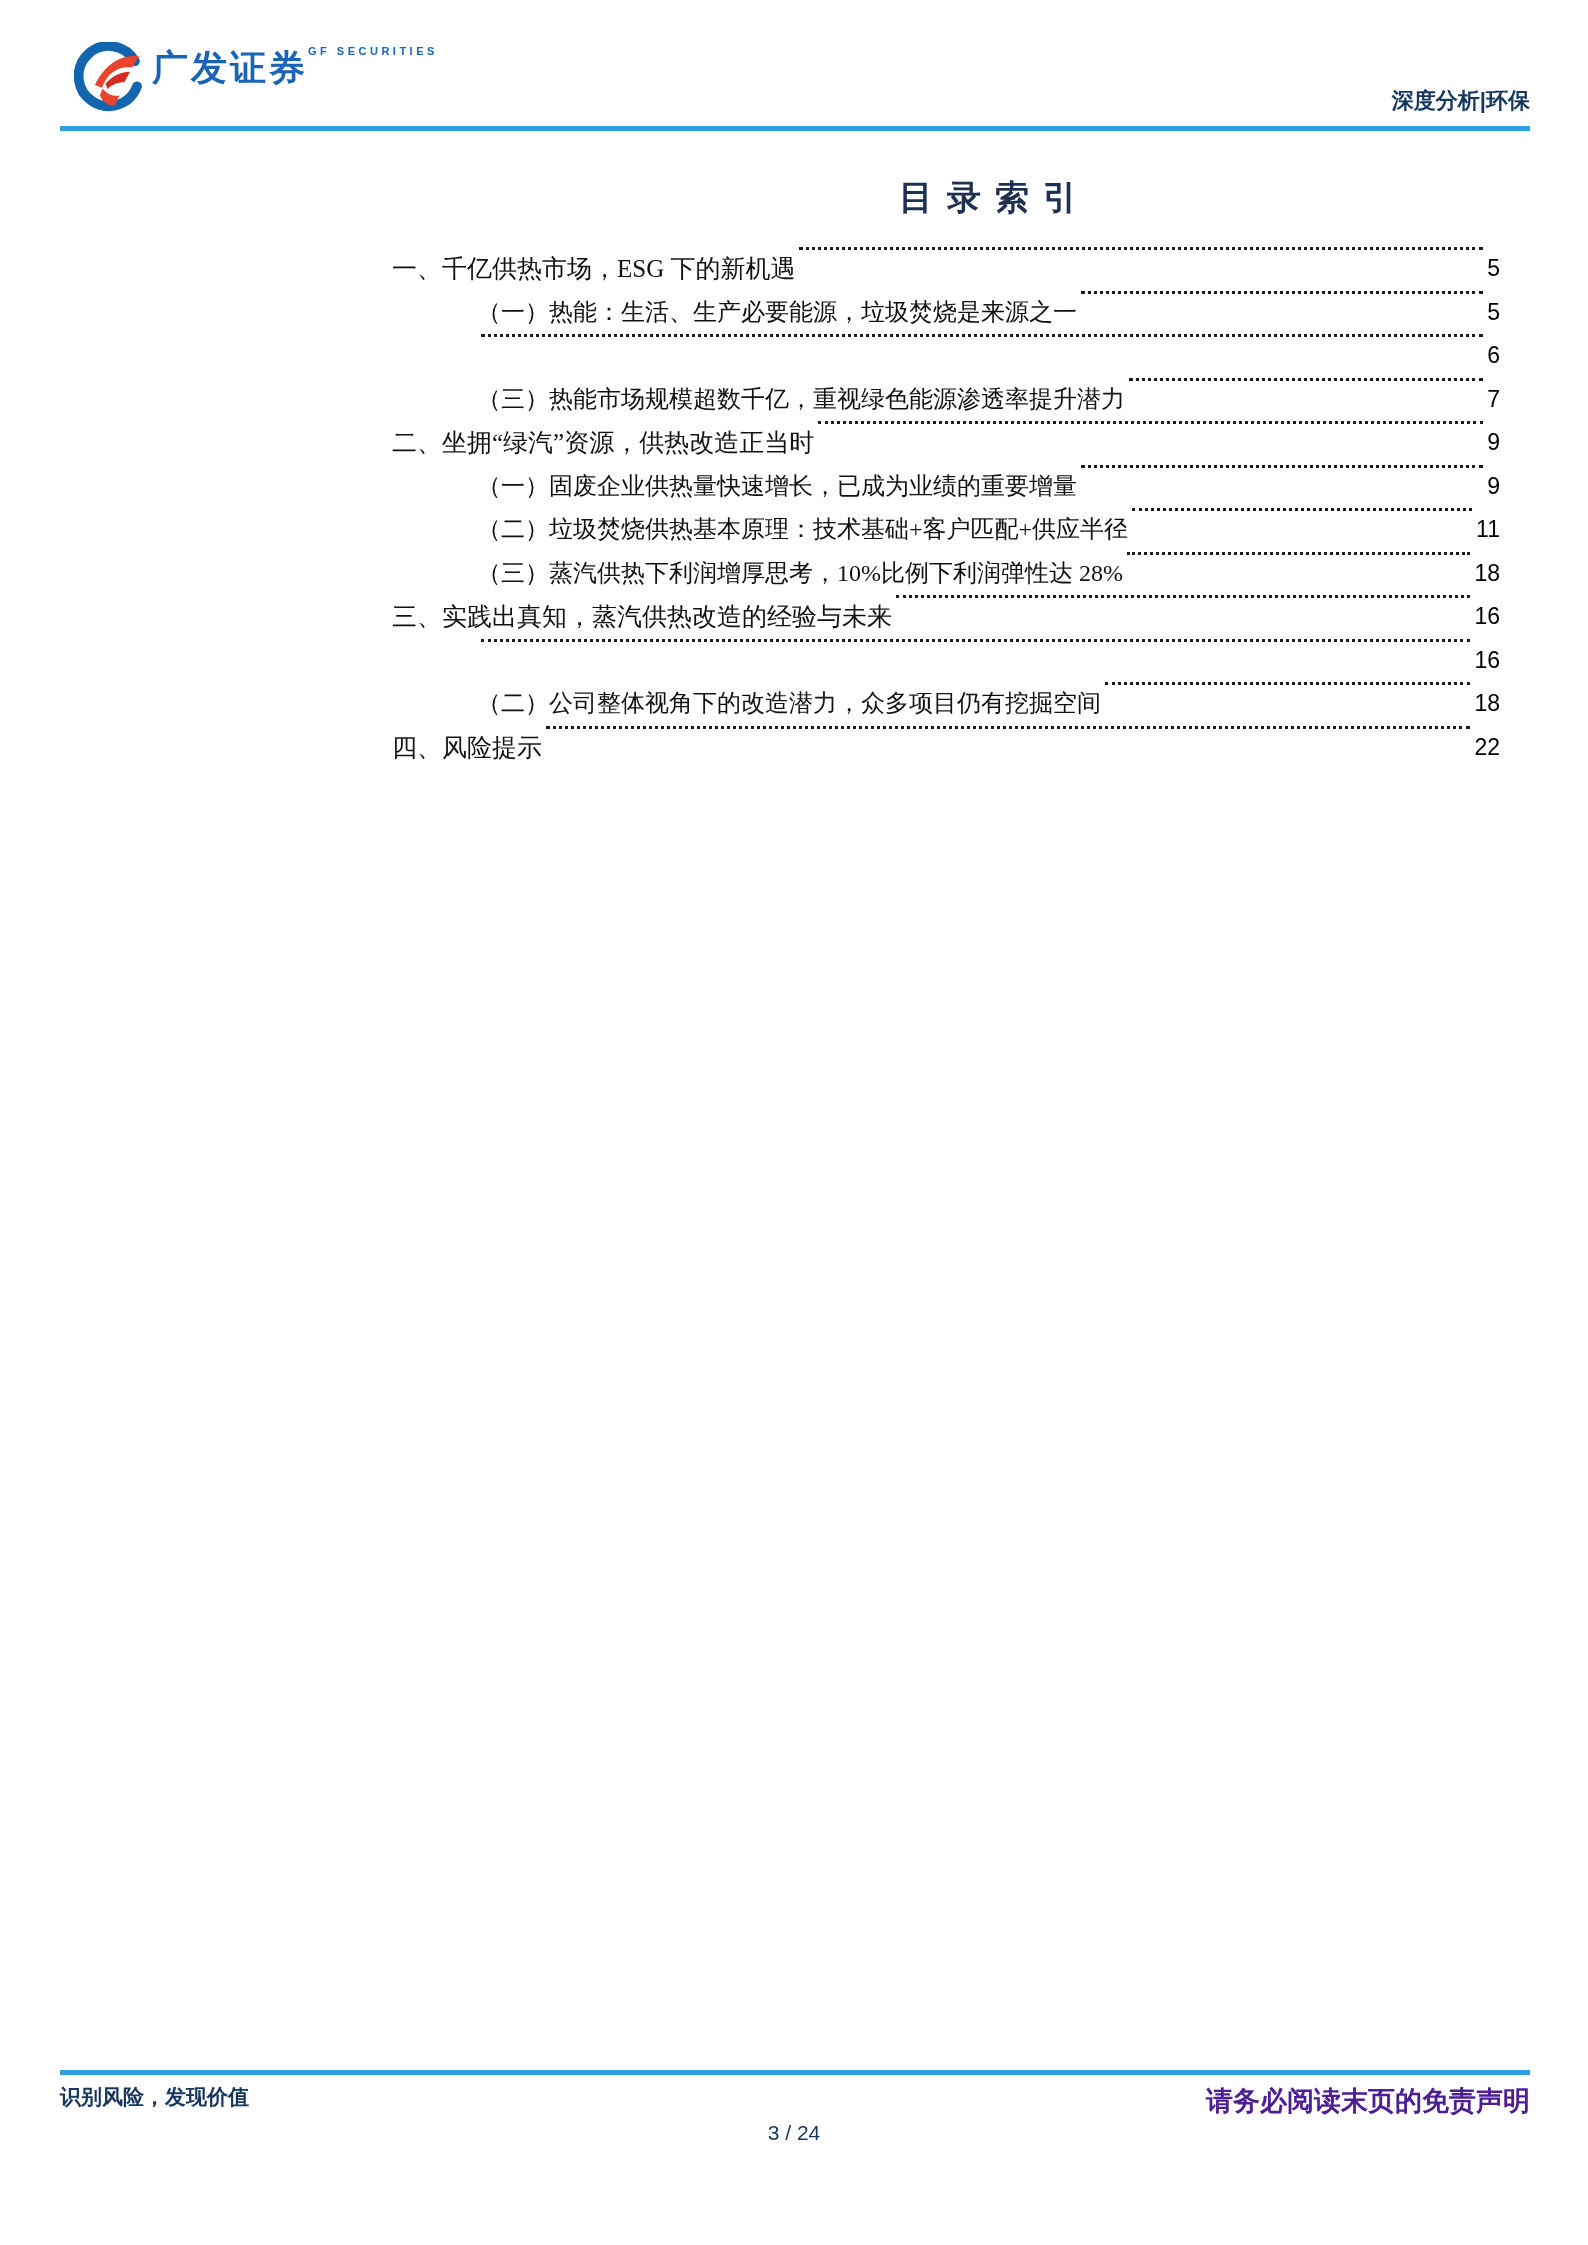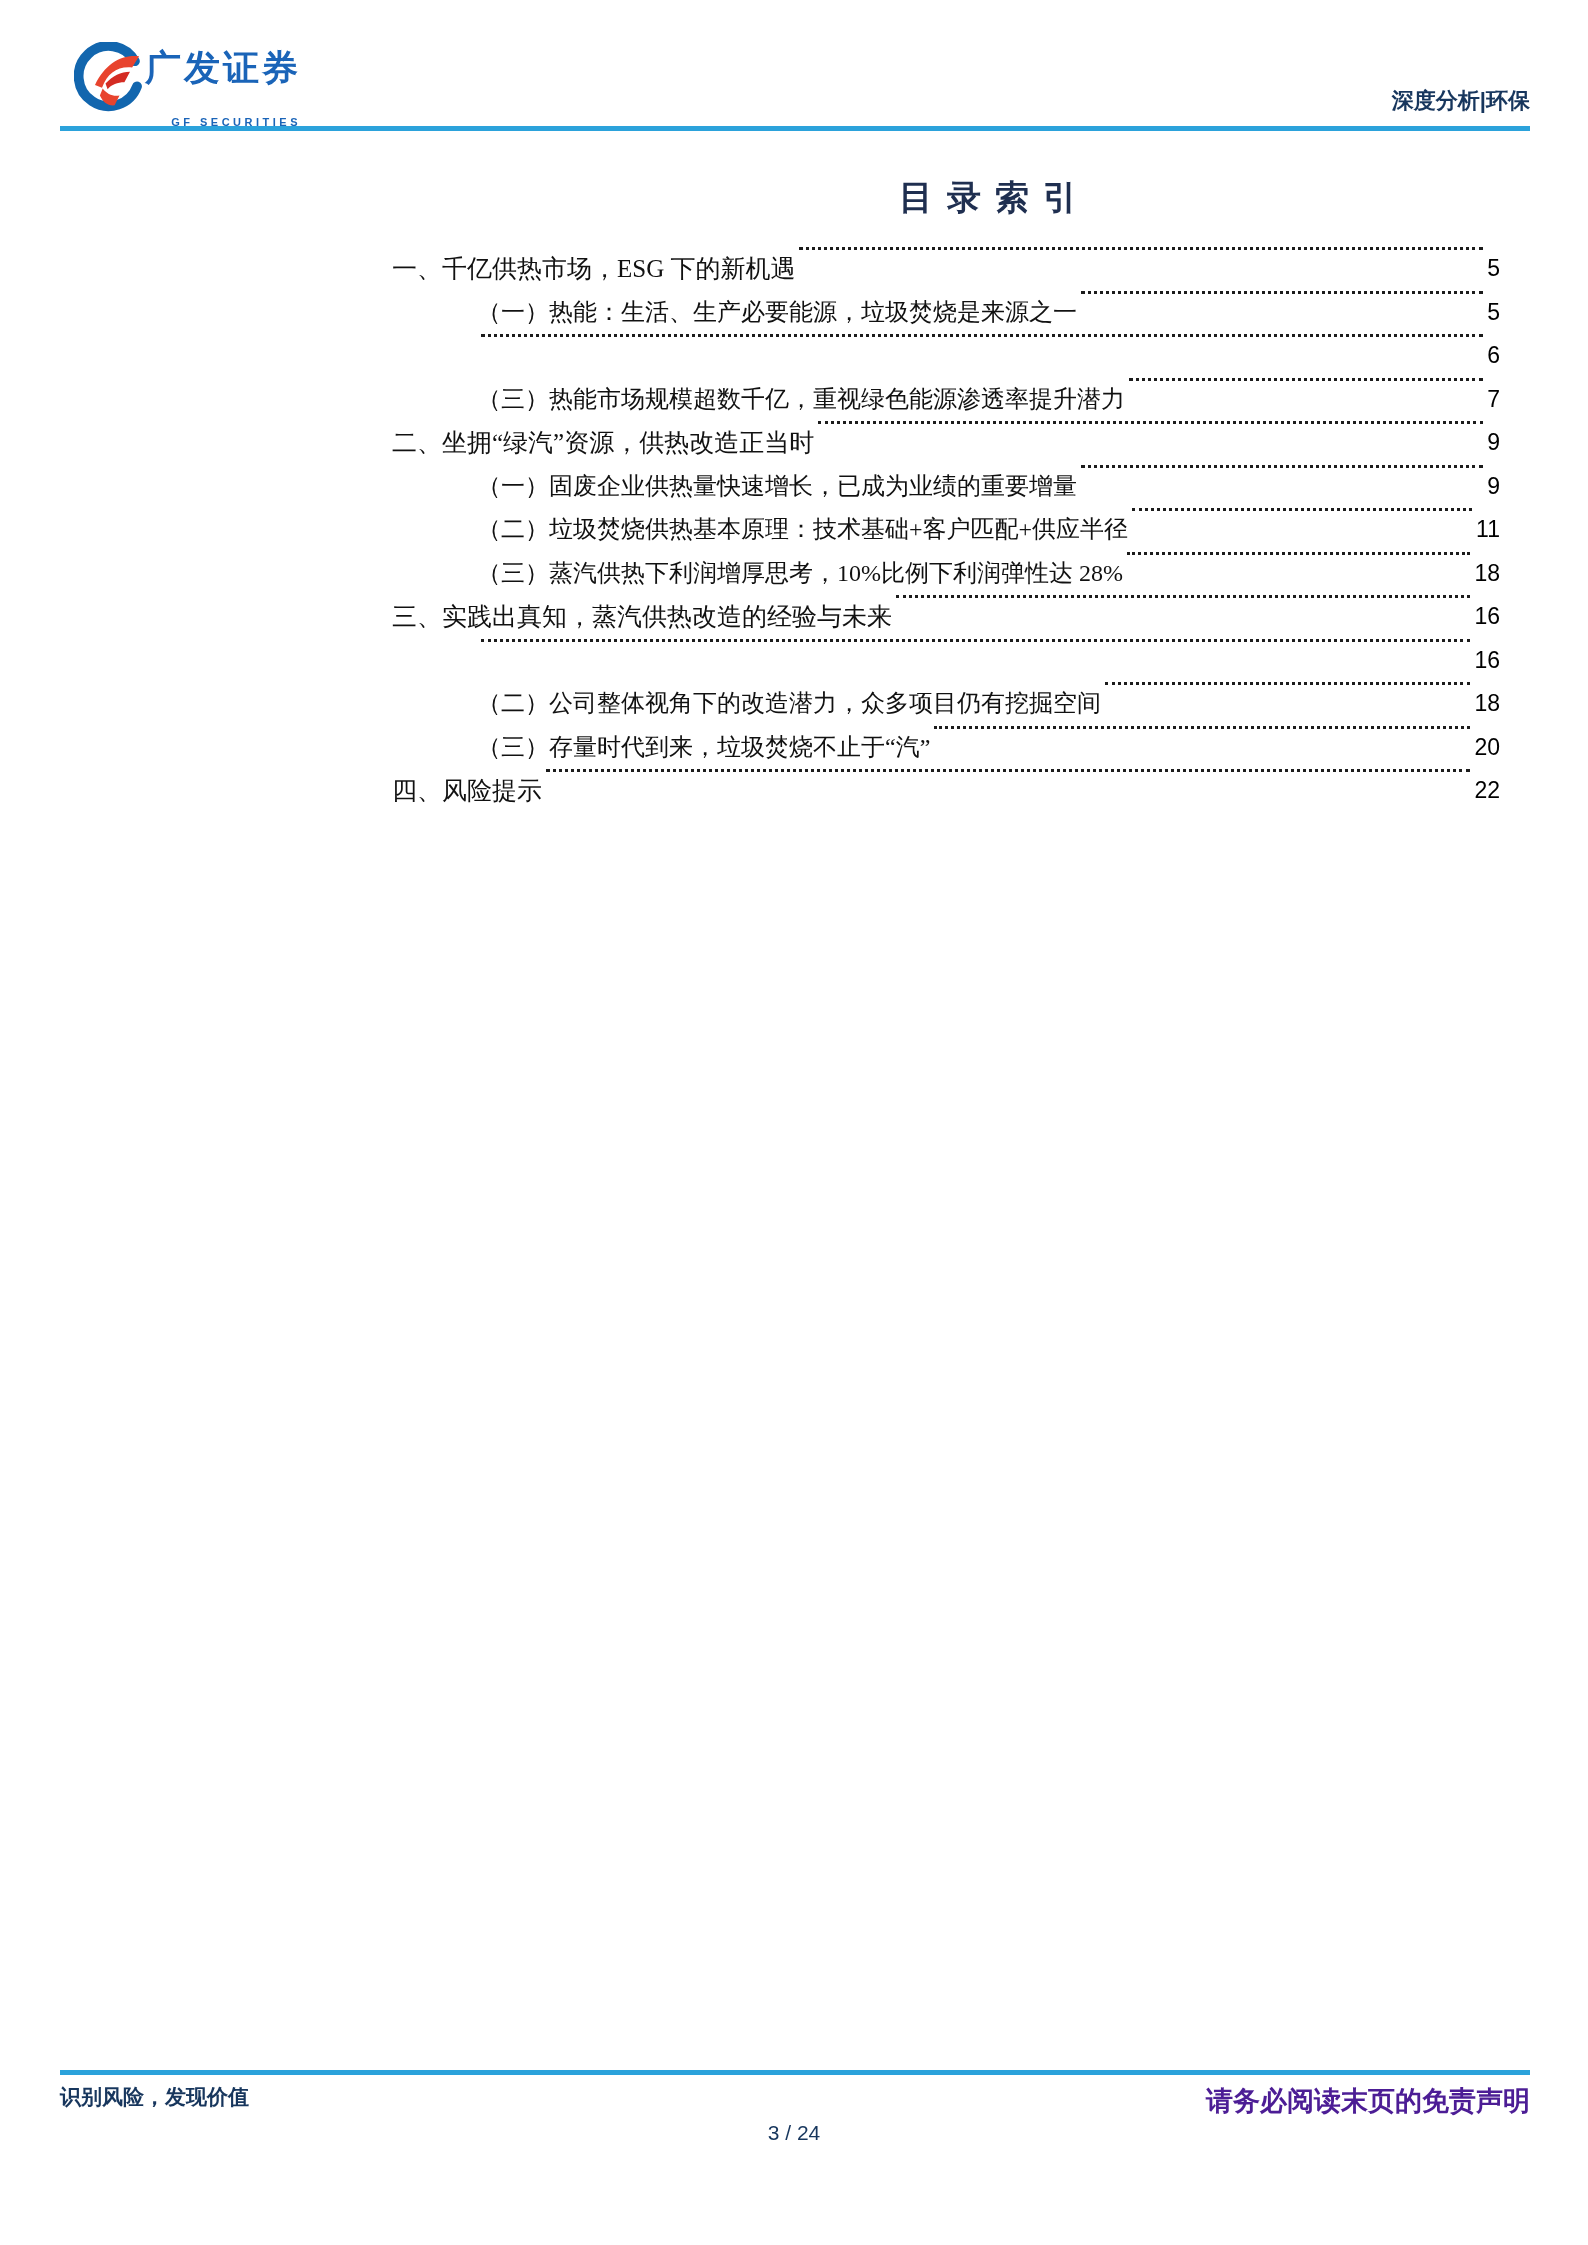--- a/index.html
+++ b/index.html
@@ -8,21 +8,21 @@
   .page {
     position:relative;
     width:1588px; height:2245px;
     background:#ffffff;
     overflow:hidden;
   }
 
   
   .logo { position:absolute; left:74px; top:42px; display:flex; align-items:flex-start; }
   .logo-emblem { width:70px; height:72px; }
-  .logo-text { margin-left:1px; display:flex; flex-direction:column;gap:25px; }
+  .logo-text { margin-left:8px; display:flex; flex-direction:row; }
   .brand-cn {
     font-family:"Liberation Sans","DejaVu Sans",sans-serif;
     font-size:36px; font-weight:bold; color:#1A64B8; letter-spacing:3px; line-height:1.1;
     margin-top:6px;
   }
   .brand-en {
     font-family:"Liberation Sans","DejaVu Sans",sans-serif;
     font-size:11px; font-weight:bold; color:#1A64B8; letter-spacing:3.5px; margin-top:3px;text-align:right;
   }
   .header-category {
@@ -170,25 +170,20 @@
       <span class="toc-leader"></span>
       <span class="toc-page">16</span>
     </div>
 
     <div class="toc-row level-2">
       <span class="toc-label">（二）公司整体视角下的改造潜力，众多项目仍有挖掘空间</span>
       <span class="toc-leader"></span>
       <span class="toc-page">18</span>
     </div>
 
-    <div class="toc-row level-2">
-      <span class="toc-label">（三）存量时代到来，垃圾焚烧不止于“汽”</span>
-      <span class="toc-leader"></span>
-      <span class="toc-page">20</span>
-    </div>
 
     <div class="toc-row level-1">
       <span class="toc-label">四、风险提示</span>
       <span class="toc-leader"></span>
       <span class="toc-page">22</span>
     </div>
   </div>
 
   <div class="footer-rule"></div>
   <div class="footer-left">识别风险，发现价值</div>

